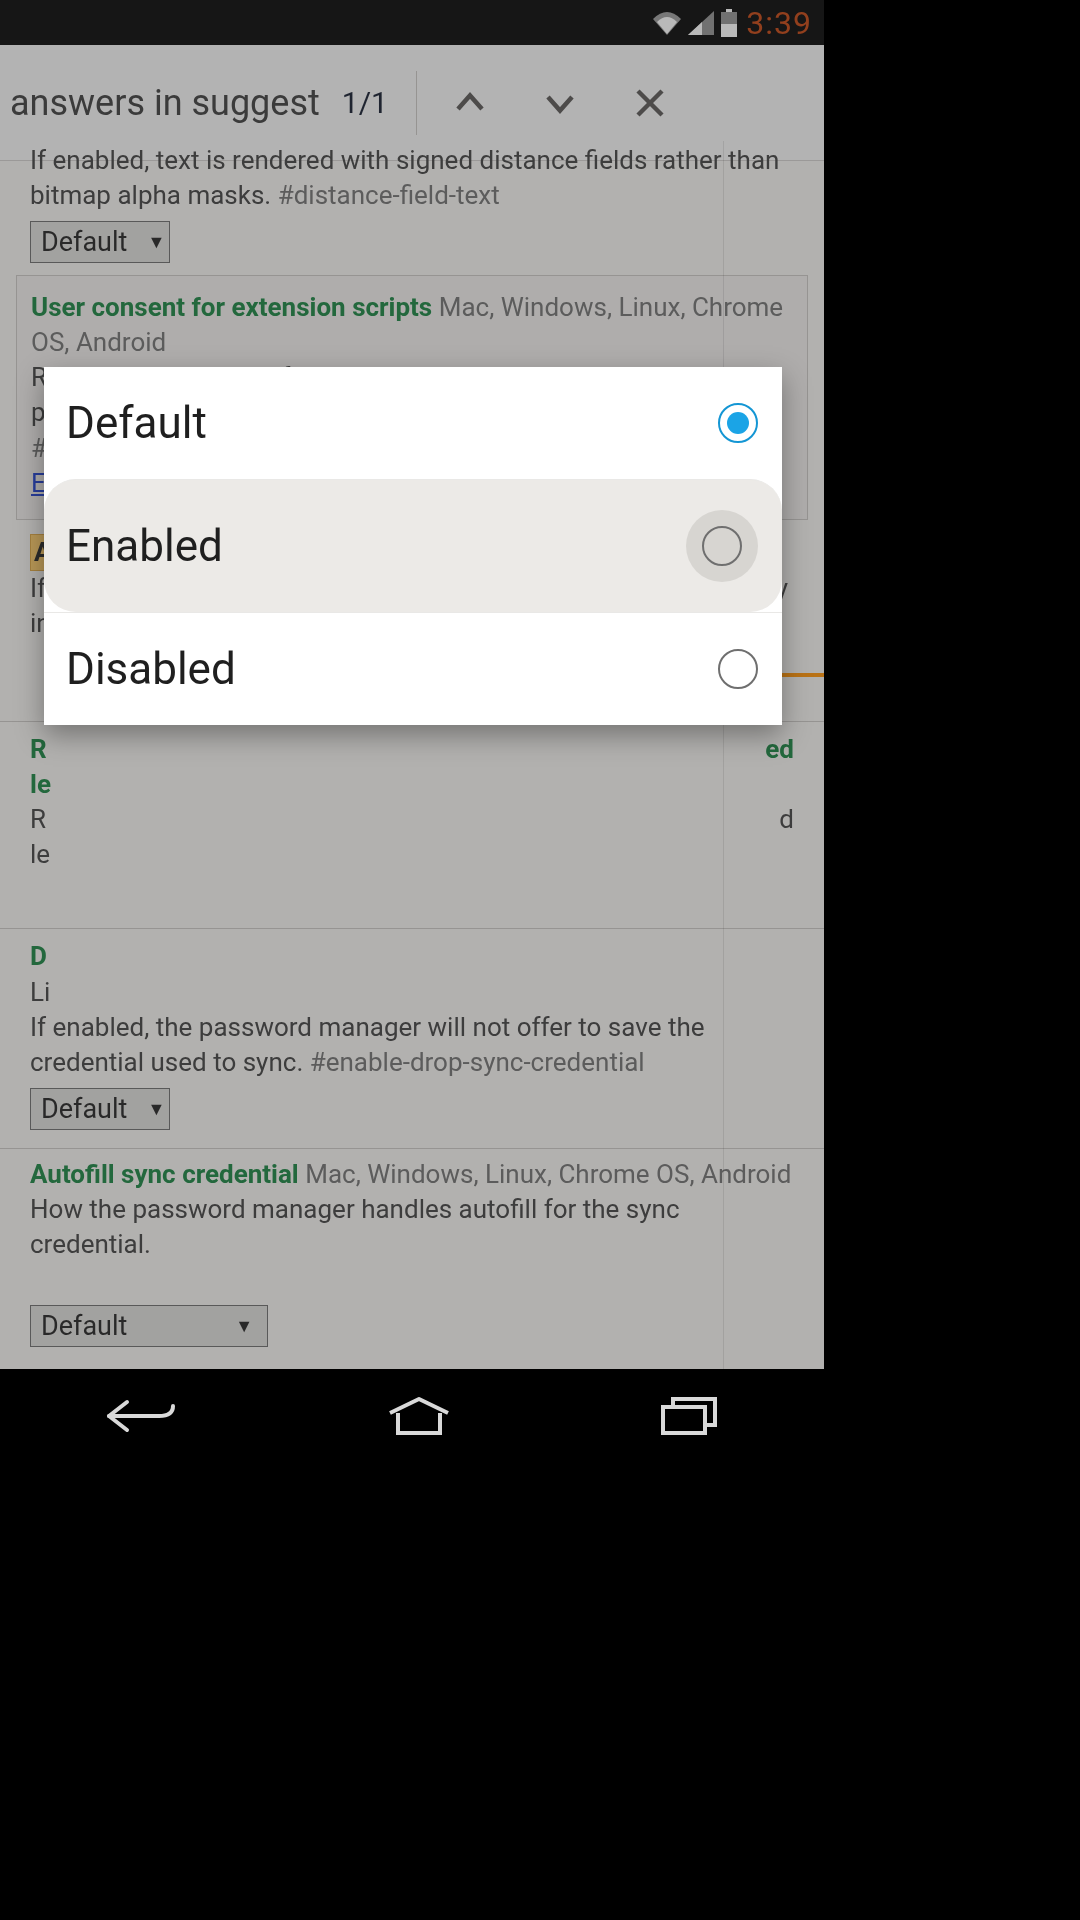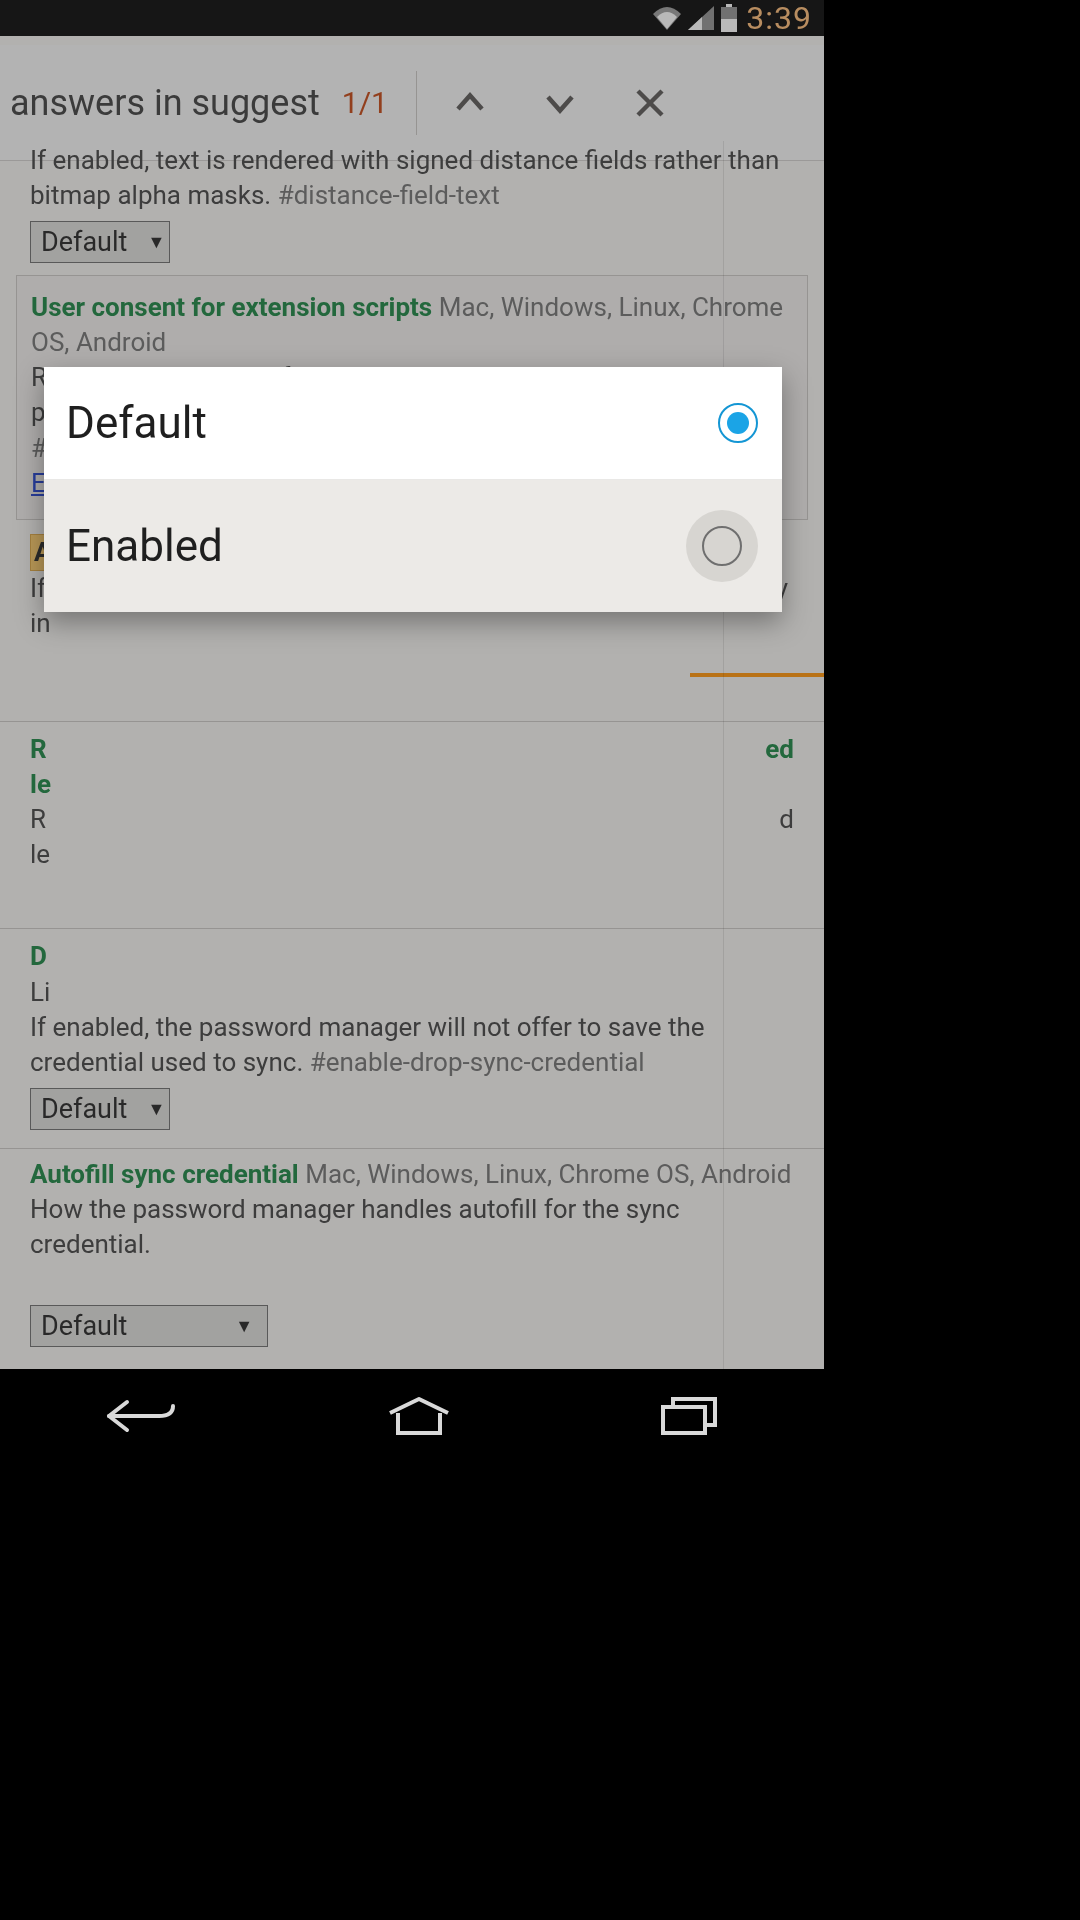--- a/index.html
+++ b/index.html
@@ -1,27 +1,27 @@
 <!DOCTYPE html>
 <html><head>
 <meta charset="utf-8">
 <style>
   * { margin:0; padding:0; box-sizing:border-box; font-family: Roboto, "Helvetica Neue", Arial, sans-serif; }
   html,body { width:824px; height:1466px; background:#000; overflow:hidden; }
   .viewport { position:relative; width:824px; height:1466px; background:#f5f3f0; }
 
   
-  .status-bar { position:absolute; top:0; left:0; right:0; height:36px; background:#000; color:#fdba74; display:flex; align-items:center; justify-content:flex-end; padding:0 12px; gap:8px; }
+  .status-bar { position:absolute; top:0; left:0; right:0; height:45px; background:#000; color:#c2410c; display:flex; align-items:center; justify-content:flex-end; padding:0 12px; gap:8px; }
   .status-time { font-size:32px; font-weight:400; letter-spacing:1px; }
   .status-icons { display:flex; align-items:center; gap:6px; }
 
   
   .find-bar { position:absolute; top:45px; left:0; right:0; height:116px; background:#f6f6f6; border-bottom:1px solid #d0cecb; display:flex; align-items:center; padding:0 10px; }
   .find-query { font-size:36px; color:#3a3a3a; flex:0 0 auto; padding-right:22px; }
-  .find-count { font-size:30px; color:#c2410c; padding-right:28px; }
+  .find-count { font-size:30px; color:#0f172a; padding-right:28px; }
   .find-div { width:1px; height:64px; background:#c9c6c2; margin-right:8px; }
   .find-btn { width:90px; height:96px; display:flex; align-items:center; justify-content:center; color:#565452; }
   .find-btn svg { width:36px; height:36px; stroke:#565452; stroke-width:3; fill:none; }
 
   
   .content { position:absolute; top:141px; left:0; right:0; bottom:97px; overflow:hidden; font-size:26px; color:#3d3d3d; line-height:1.35; }
   .pad { padding:0 30px; }
   .hash { color:#6e6e6e; }
   .link { color:#1d3ecf; text-decoration:underline; }
   .select { display:inline-flex; align-items:center; justify-content:space-between; border:1.5px solid #6a6a6a; background:#dcdbd8; height:42px; padding:0 14px 0 10px; font-size:27px; color:#1e1e1e; margin-top:8px; }
@@ -37,21 +37,21 @@
   .hi { background:#ffcc66; display:inline-block; padding:0 3px; font-weight:700; color:#222; border:1px solid #e0a640; }
 
   
   .scrim { position:absolute; inset:0; background:rgba(60,60,60,0.36); }
 
   
   .modal { position:absolute; left:44px; right:42px; top:367px; background:#fff; box-shadow:0 10px 26px rgba(0,0,0,0.35); }
   .opt { display:flex; align-items:center; justify-content:space-between; padding:30px 24px 30px 22px; }
   .opt + .opt { border-top:1px solid #e9e8e6; }
   .opt-label { font-size:44px; color:#1f1f1f; }
-  .opt.pressed { background:#eceae7; }
+  .opt.pressed { background:#eceae7;border-radius:32px; }
   .radio { width:40px; height:40px; border-radius:50%; border:2.5px solid #6f6f6f; display:flex; align-items:center; justify-content:center; }
   .radio.selected { border-color:#1496d4; }
   .radio.selected .dot { width:22px; height:22px; border-radius:50%; background:#1ba4e6; }
   .ripple { width:72px; height:72px; border-radius:50%; background:#d7d5d1; display:flex; align-items:center; justify-content:center; }
 
   
   .nav-bar { position:absolute; left:0; right:0; bottom:0; height:97px; background:#000; display:flex; align-items:center; justify-content:space-around; }
   .nav-btn svg { stroke:#d9d9d9; fill:none; stroke-width:4; }
 
   
@@ -174,20 +174,24 @@
       <span class="radio selected">
           <span class="dot"></span>
         </span>
     </div>
     <div class="opt pressed">
       <span class="opt-label">Enabled</span>
       <span class="ripple">
           <span class="radio"></span>
         </span>
     </div>
+    <div class="opt">
+      <span class="opt-label">Disabled</span>
+      <span class="radio"></span>
+    </div>
   </div>
 
   <div class="nav-bar">
     <div class="nav-btn">
       <svg width="78" height="40" viewBox="0 0 78 40">
         <path d="M24 6 L6 20 L24 34" stroke-linecap="round" stroke-linejoin="round"></path>
         <path d="M6 20 L56 20 Q70 20 70 10" stroke-linecap="round"></path>
       </svg>
     </div>
     <div class="nav-btn">

